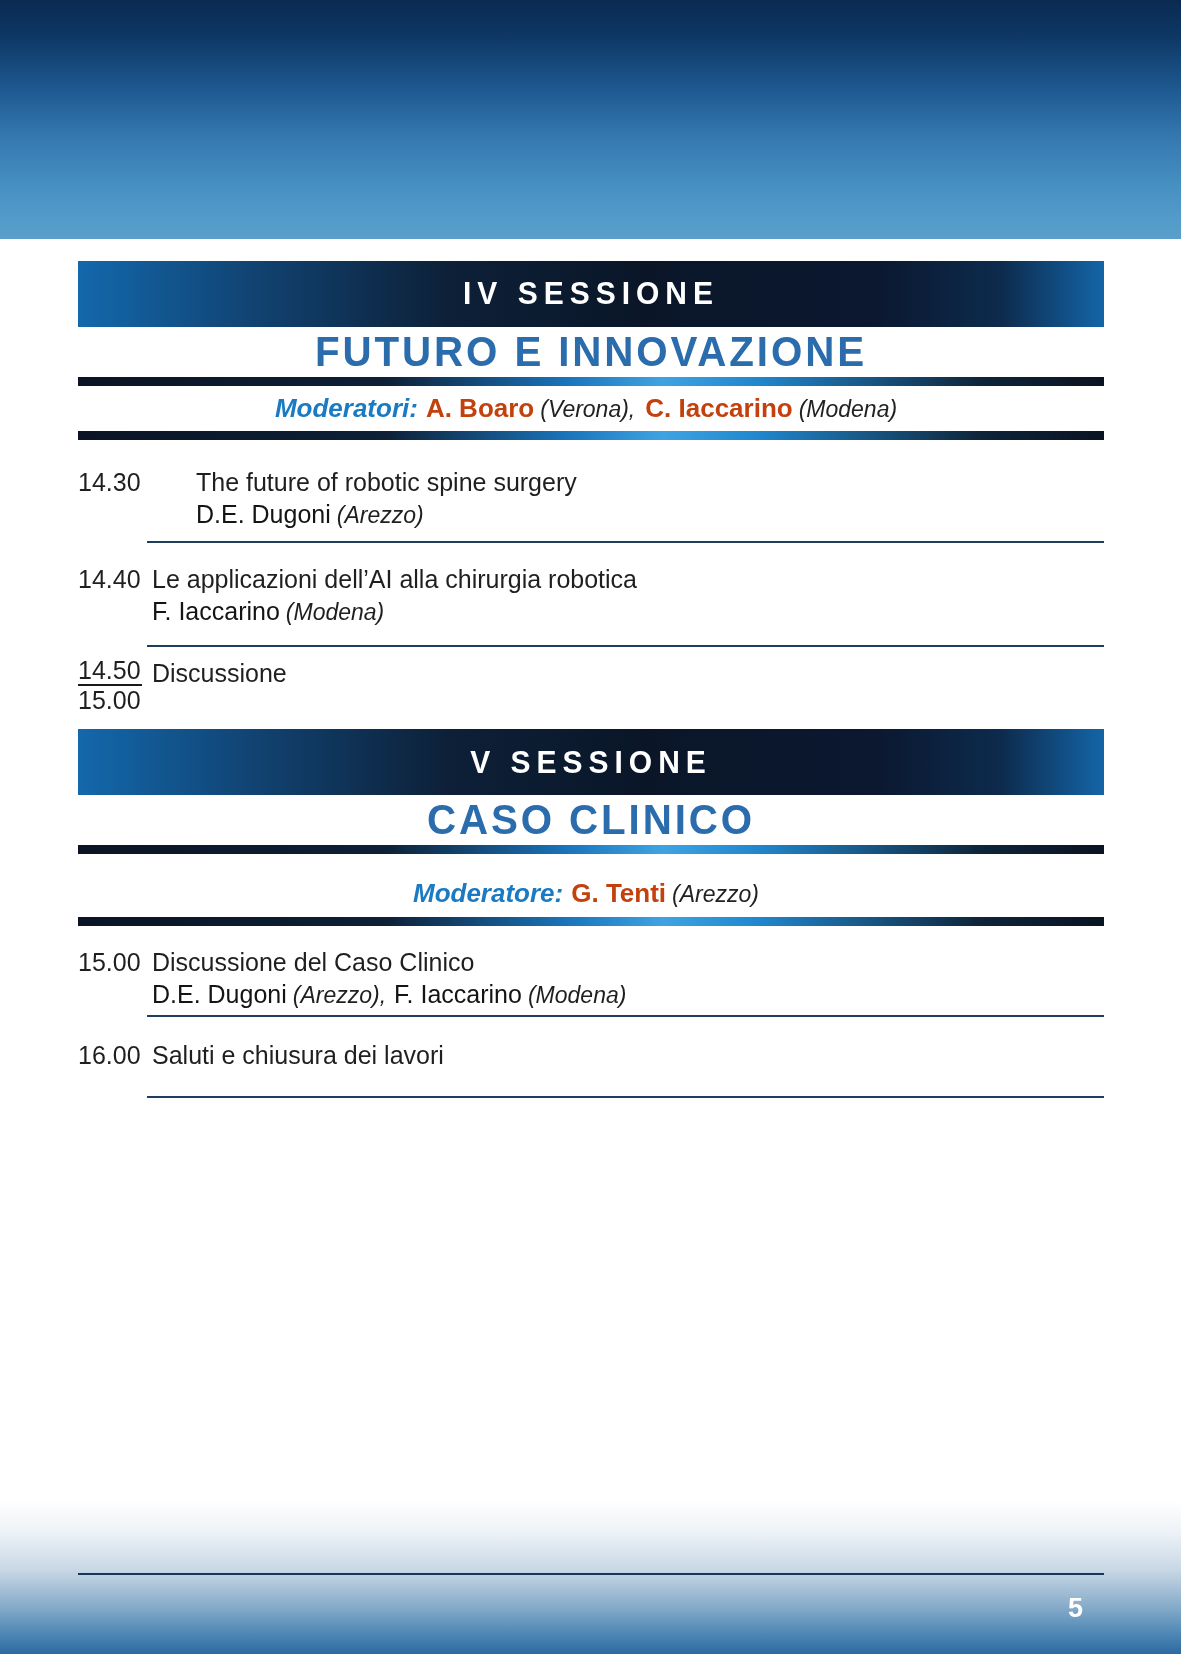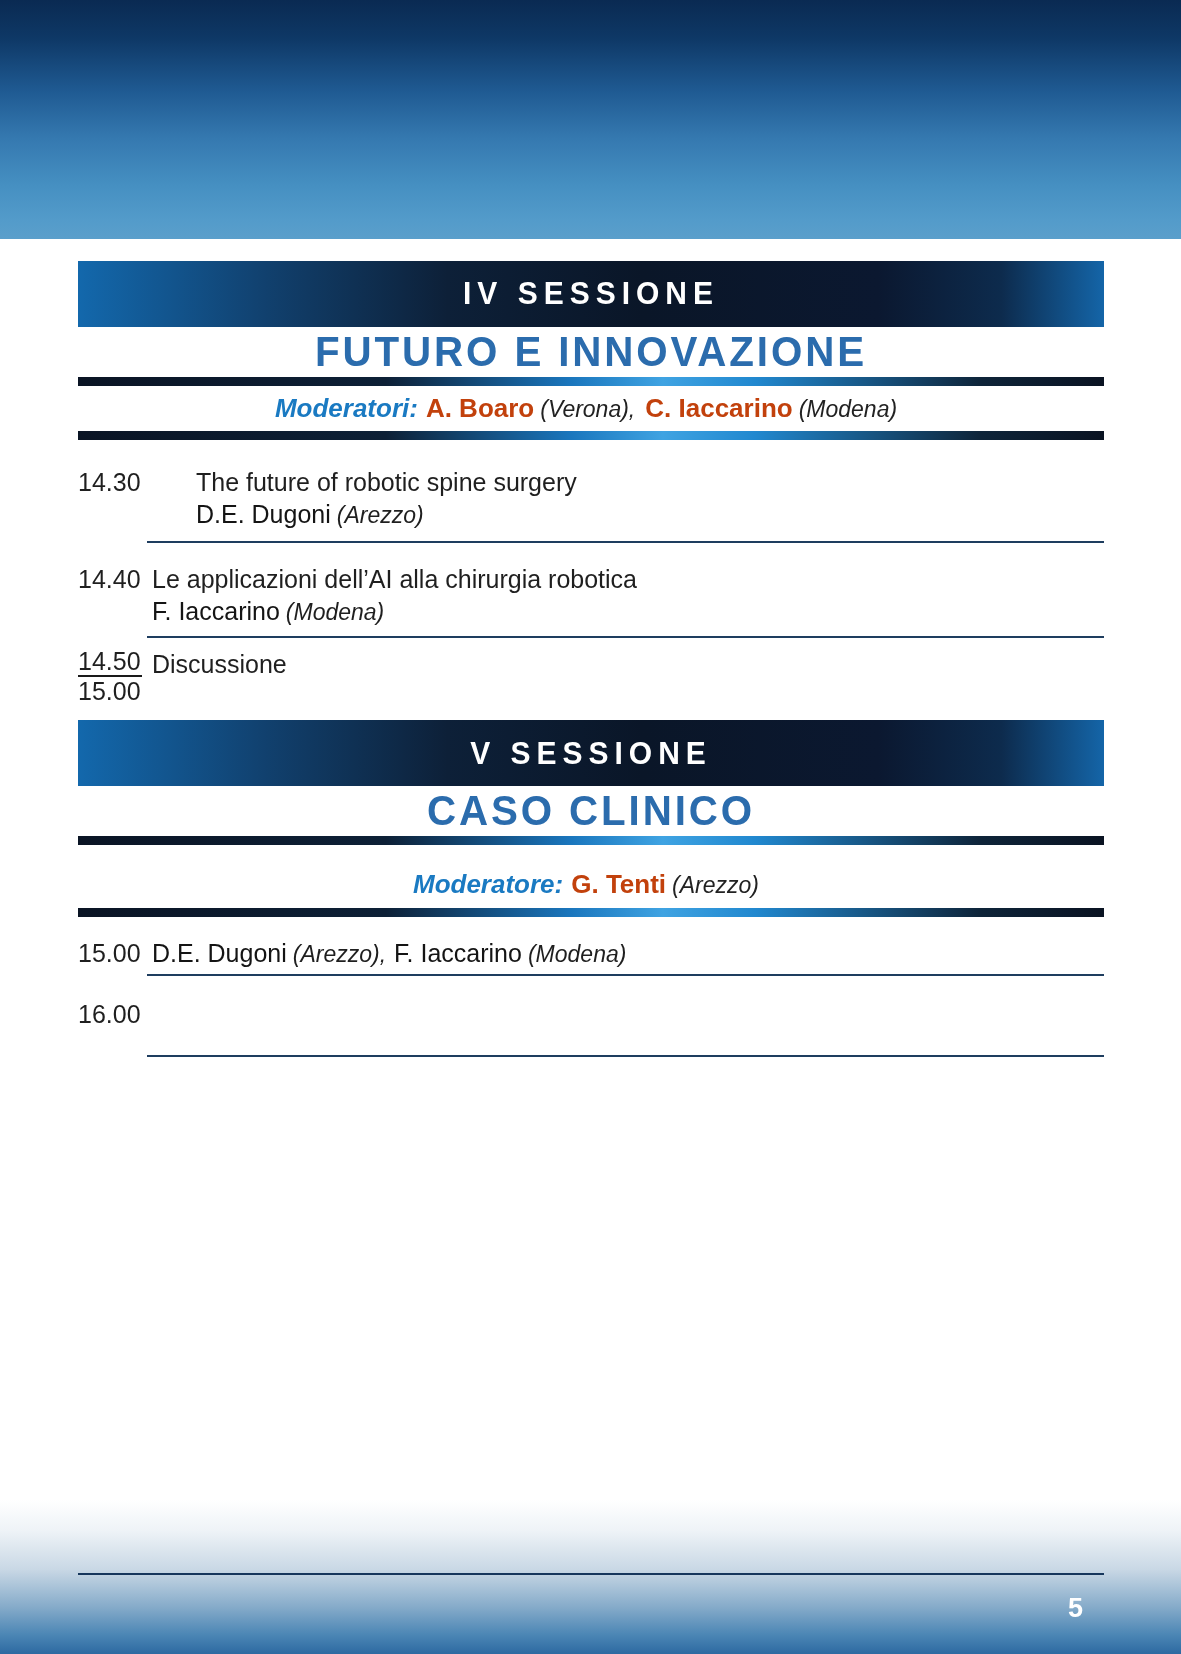--- a/index.html
+++ b/index.html
@@ -45,21 +45,21 @@
   .row{display:flex;align-items:flex-start;}
   .time-col{width:74px;flex:0 0 74px;font-size:25px;line-height:32px;color:#1f1f1f;}
   .detail-col{flex:1;}
   .row-title{font-size:25px;line-height:32px;color:#1f1f1f;}
   .row-speakers{font-size:25px;line-height:32px;color:#141414;}
   .speaker-name{font-weight:normal;}
   .speaker-city{font-style:italic;font-size:23px;margin-left:6px;margin-right:8px;color:#1f1f1f;}
   .row-sep{height:2px;background:#1e3d5f;margin-left:69px;}
   
   .r-s0-0{padding-top:26px;padding-bottom:10px;gap:44px;}
-  .r-s0-1{padding-top:20px;padding-bottom:8px;}
+  .r-s0-1{padding-top:20px;padding-bottom:17px;}
   .r-s0-2{padding-top:10px;}
   .r-s1-0{padding-top:20px;padding-bottom:4px;}
   .r-s1-1{padding-top:22px;padding-bottom:25px;}
   .time-range{width:64px;}
   .time-top{font-size:25px;line-height:26px;border-bottom:2px solid #1a1a1a;padding-bottom:1px;}
   .time-bottom{font-size:25px;line-height:26px;padding-top:1px;}
   .session2-gap{margin-top:16px;}
   
   .footer-band{
     position:absolute;left:0;bottom:0;width:1181px;height:154px;
@@ -137,29 +137,33 @@
     <div class="moderator-line">
       <span class="moderator-label">Moderatore:</span><span class="moderator-name">G. Tenti</span><span class="moderator-city">(Arezzo)</span>
     </div>
     <div class="grad-bar"></div>
 
     <div class="rows">
 
       <div class="row r-s1-0">
         <div class="time-col">15.00</div>
         <div class="detail-col">
+          <div class="row-title">Discussione del Caso Clinico</div>
           <div class="row-speakers">
             <span class="speaker-name">D.E. Dugoni</span><span class="speaker-city">(Arezzo),</span><span class="speaker-name">F. Iaccarino</span><span class="speaker-city">(Modena)</span>
           </div>
         </div>
       </div>
       <div class="row-sep"></div>
 
       <div class="row r-s1-1">
         <div class="time-col">16.00</div>
+        <div class="detail-col">
+          <div class="row-title">Saluti e chiusura dei lavori</div>
+        </div>
       </div>
       <div class="row-sep"></div>
 
     </div>
   </div>
 
 </div>
 
 <div class="footer-band"></div>
 <div class="footer-rule"></div>

